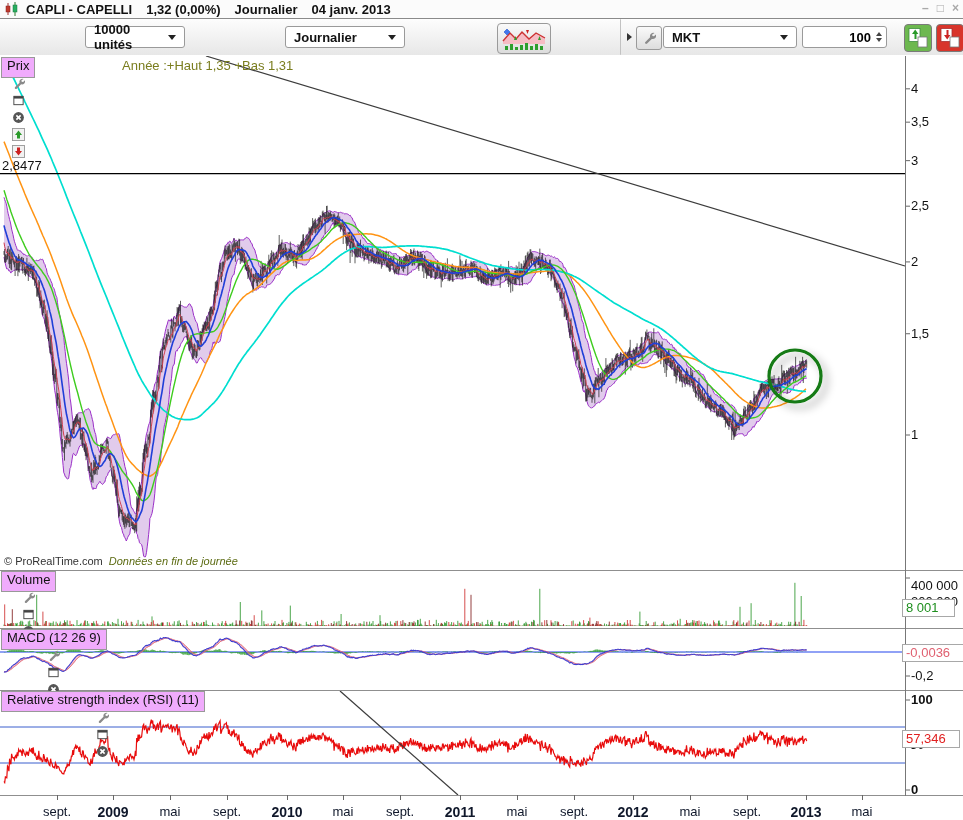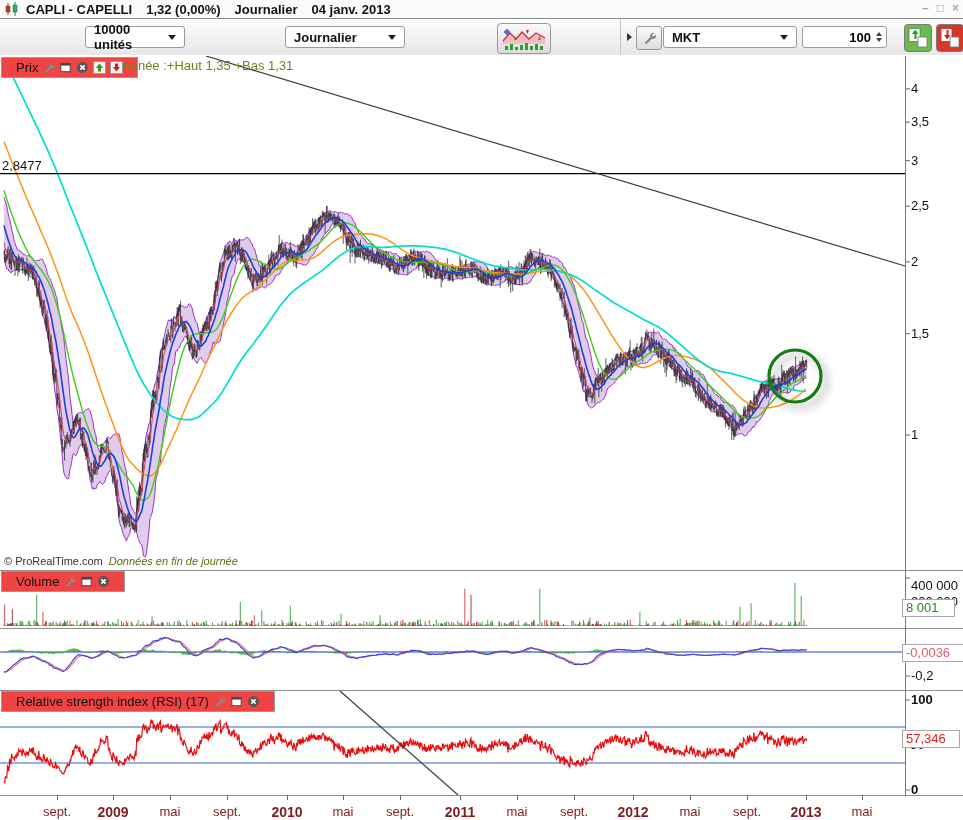--- a/index.html
+++ b/index.html
@@ -26,25 +26,25 @@
   .spin .up{border-bottom:4px solid #444;}
   .spin .dn{border-top:4px solid #444;}
   .obtn{position:absolute;top:5px;width:26px;height:26px;border-radius:4px;border:1px solid #7a7a7a;display:flex;align-items:center;justify-content:center;cursor:pointer;}
   .obtn.buy{left:904px;background:#6db84f;}
   .obtn.sell{left:936px;background:#d8352b;}
   
   #chart{position:absolute;left:0;top:55px;width:963px;height:765px;background:#fff;}
   svg.panel{position:absolute;left:0;}
   .divider{position:absolute;left:0;width:963px;height:1px;background:#8f8f8f;}
   .vaxis{position:absolute;left:905px;top:1px;width:1px;height:740px;background:#777;}
-  .phead{position:absolute;background:#ef4444;border:1px solid #999;height:19px;display:flex;align-items:center;gap:4px;padding:0 14px;font-size:13px;color:#111;z-index:5;white-space:nowrap;}
+  .phead{position:absolute;background:#f0abfc;border:1px solid #999;height:19px;display:flex;align-items:center;gap:4px;padding:0 5px;font-size:13px;color:#111;z-index:5;white-space:nowrap;flex-direction:column;}
   .phead .hicon{display:inline-flex;cursor:pointer;}
   .lbl{position:absolute;font-size:13px;color:#111;white-space:nowrap;}
   .tickv{position:absolute;width:1px;height:5px;background:#666;}
-  .xlab{position:absolute;top:749px;font-size:13px;color:#7f1d1d;transform:translateX(-50%);white-space:nowrap;}
+  .xlab{position:absolute;top:749px;font-size:13px;color:#0f172a;transform:translateX(-50%);white-space:nowrap;}
   .xlab.year{font-weight:bold;font-size:14px;}
   .ann{position:absolute;left:122px;top:3px;font-size:13px;color:#7a7d1e;z-index:6;}
   .copy{position:absolute;left:4px;top:500px;font-size:11px;color:#333;}
   .copy .note{font-style:italic;color:#5c6b12;margin-left:6px;}
   .valbox{position:absolute;background:#fff;border:1px solid #a8a8a8;z-index:6;}
   #pricebox{left:902px;top:291px;width:57px;height:58px;}
   #pricebox .lv{position:absolute;right:3px;font-size:12px;}
   #pricebox .yellow{position:absolute;left:2px;top:11px;width:36px;height:20px;background:#f6c544;color:#111;font-size:13px;font-weight:bold;display:flex;align-items:center;justify-content:center;z-index:2;}
   .purple{color:#9333cc;}
   .cyan{color:#00c3bd;}
@@ -243,23 +243,43 @@
           </svg>
         </span>
       <span class="hicon">
           <svg width="13" height="13" viewBox="0 0 14 14">
             <circle cx="7" cy="7" r="5.8" fill="#555"></circle>
             <path d="M4.7 4.7 L9.3 9.3 M9.3 4.7 L4.7 9.3" stroke="#fff" stroke-width="1.7"></path>
           </svg>
         </span>
     </div>
 
+    <div class="phead" style="left:1px;top:574px;">
+      <span>MACD (12 26 9)</span>
+      <span class="hicon">
+          <svg width="13" height="13" viewBox="0 0 14 14">
+            <path d="M12.6 2.1 a3.4 3.4 0 0 0-4.5 4.1 L3.4 10.9 a1.2 1.2 0 0 0 1.7 1.7 L9.8 7.9 a3.4 3.4 0 0 0 4.1-4.5 L12 5.3 10.4 5.1 10.2 3.5 Z" fill="#8a8a8a"></path>
+          </svg>
+        </span>
+      <span class="hicon">
+          <svg width="13" height="13" viewBox="0 0 14 14">
+            <rect x="2" y="2.5" width="10" height="9" fill="#fff" stroke="#444"></rect>
+            <rect x="2" y="2.5" width="10" height="2.4" fill="#444"></rect>
+          </svg>
+        </span>
+      <span class="hicon">
+          <svg width="13" height="13" viewBox="0 0 14 14">
+            <circle cx="7" cy="7" r="5.8" fill="#555"></circle>
+            <path d="M4.7 4.7 L9.3 9.3 M9.3 4.7 L4.7 9.3" stroke="#fff" stroke-width="1.7"></path>
+          </svg>
+        </span>
+    </div>
 
     <div class="phead" style="left:1px;top:636px;">
-      <span>Relative strength index (RSI) (17)</span>
+      <span>Relative strength index (RSI) (11)</span>
       <span class="hicon">
           <svg width="13" height="13" viewBox="0 0 14 14">
             <path d="M12.6 2.1 a3.4 3.4 0 0 0-4.5 4.1 L3.4 10.9 a1.2 1.2 0 0 0 1.7 1.7 L9.8 7.9 a3.4 3.4 0 0 0 4.1-4.5 L12 5.3 10.4 5.1 10.2 3.5 Z" fill="#8a8a8a"></path>
           </svg>
         </span>
       <span class="hicon">
           <svg width="13" height="13" viewBox="0 0 14 14">
             <rect x="2" y="2.5" width="10" height="9" fill="#fff" stroke="#444"></rect>
             <rect x="2" y="2.5" width="10" height="2.4" fill="#444"></rect>
           </svg>

